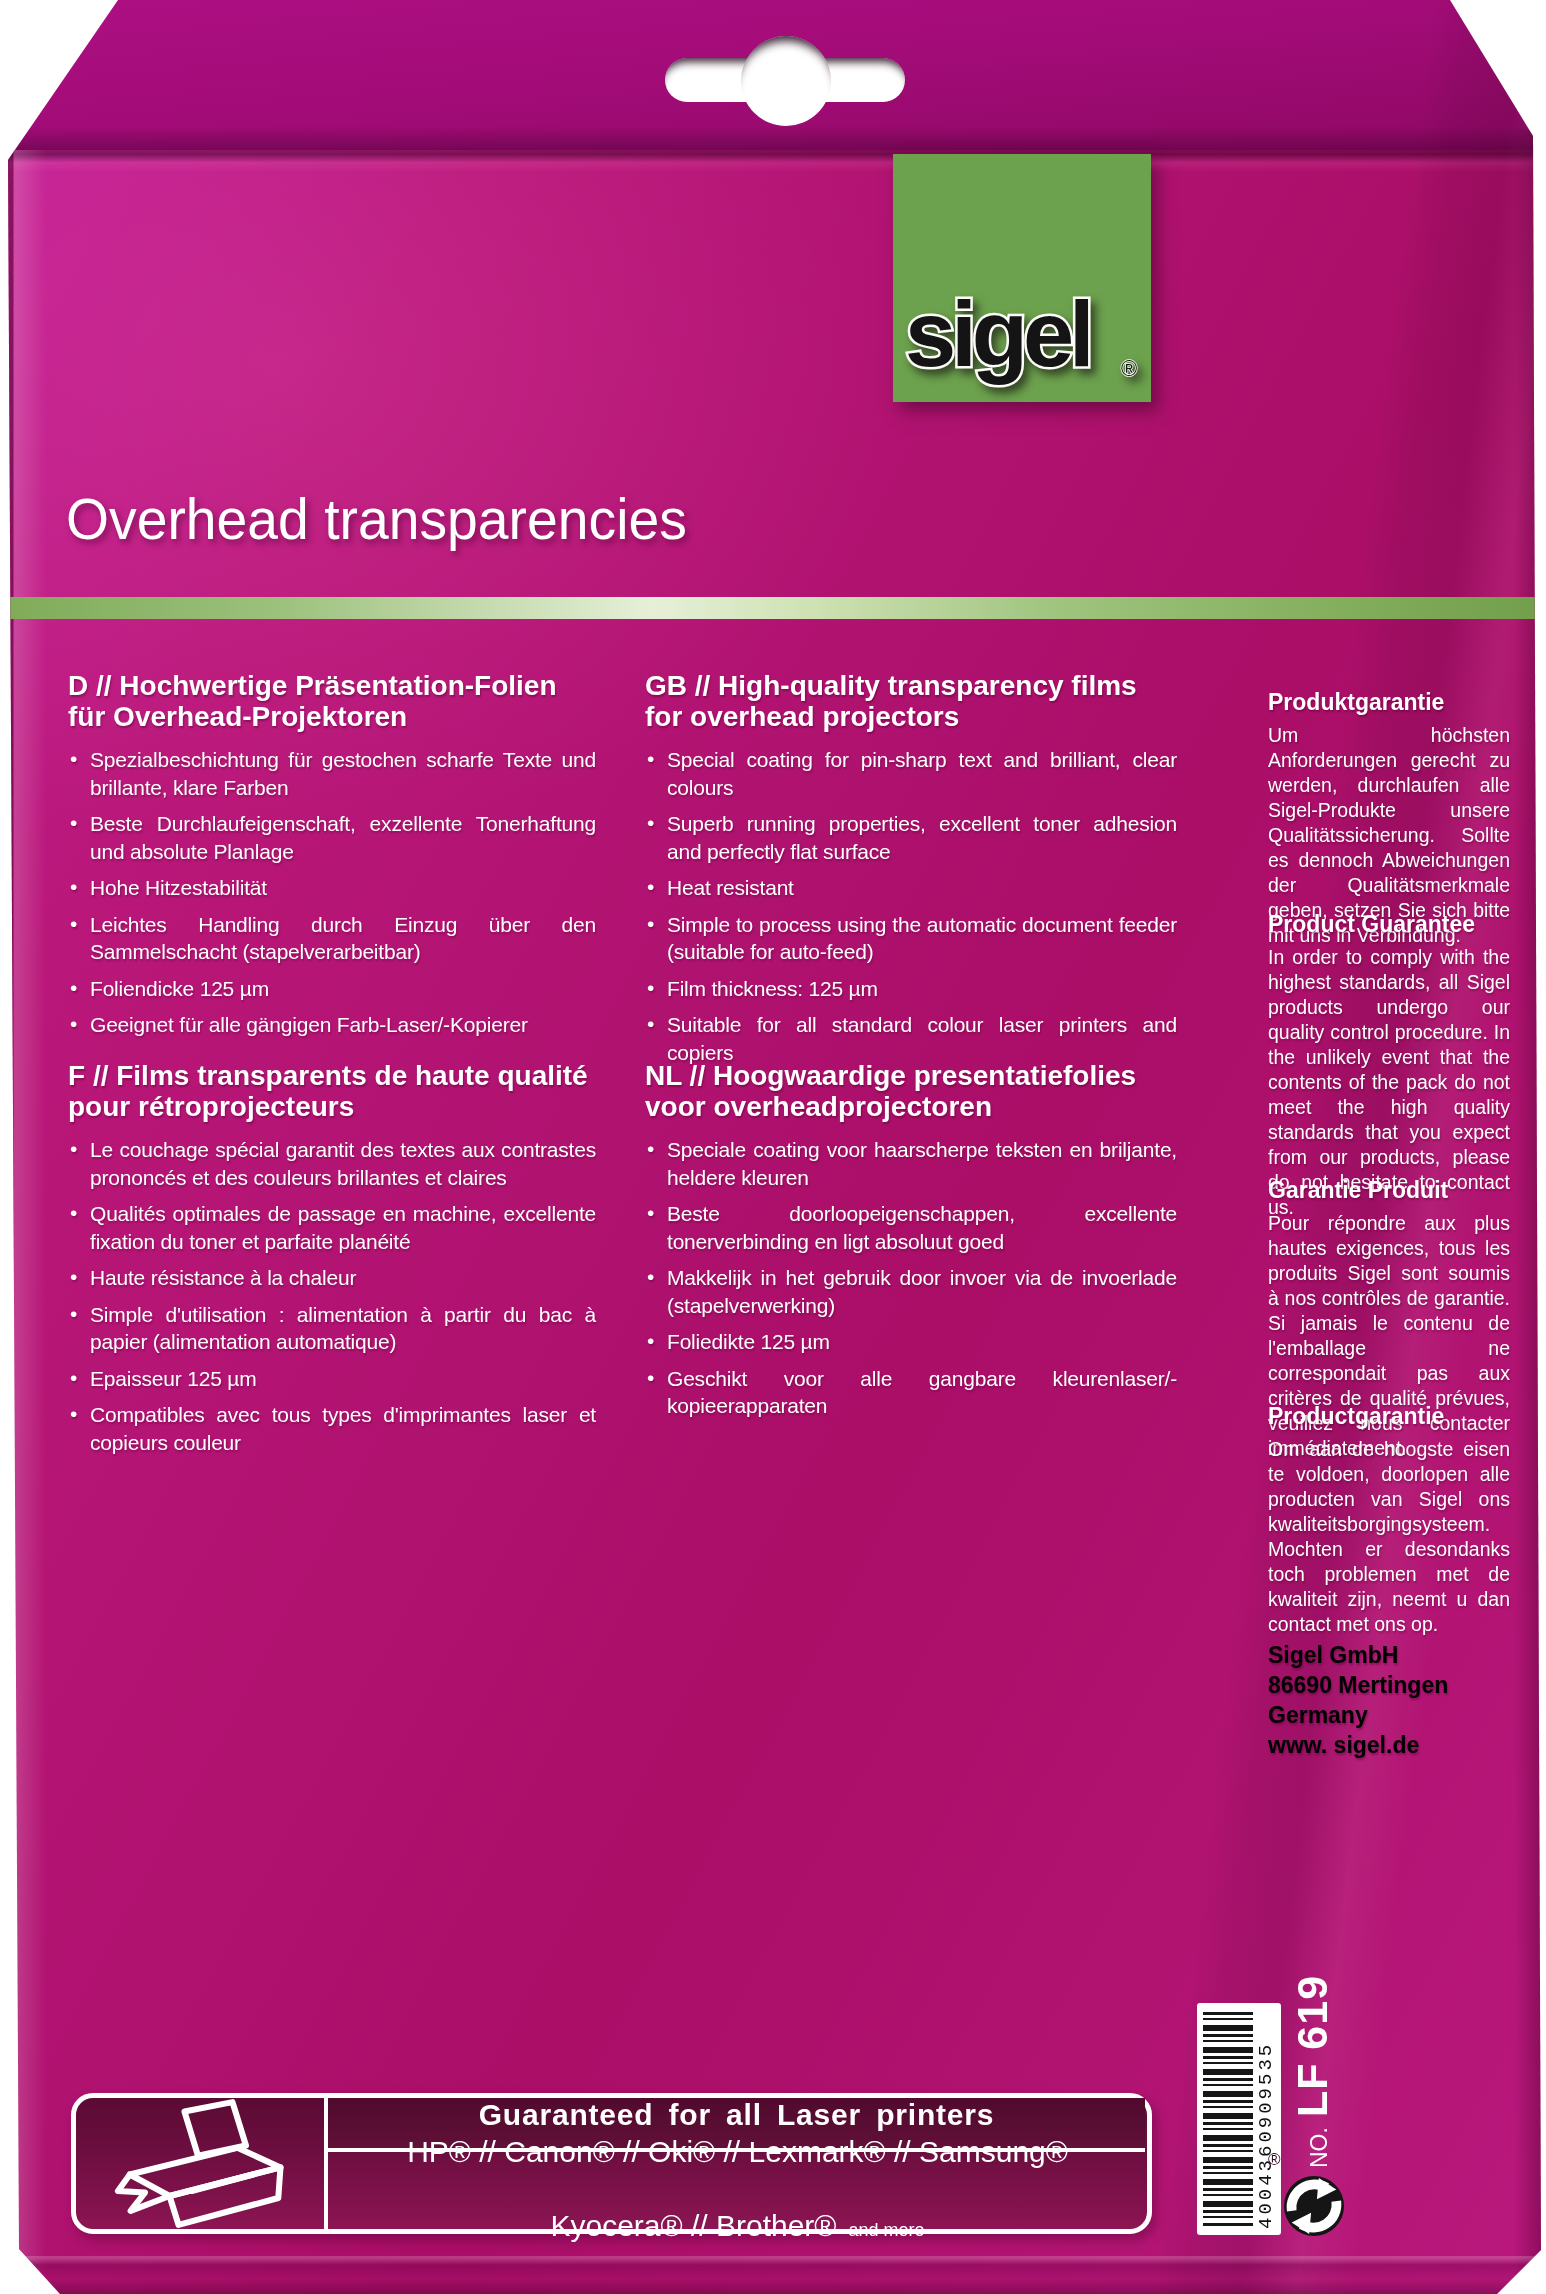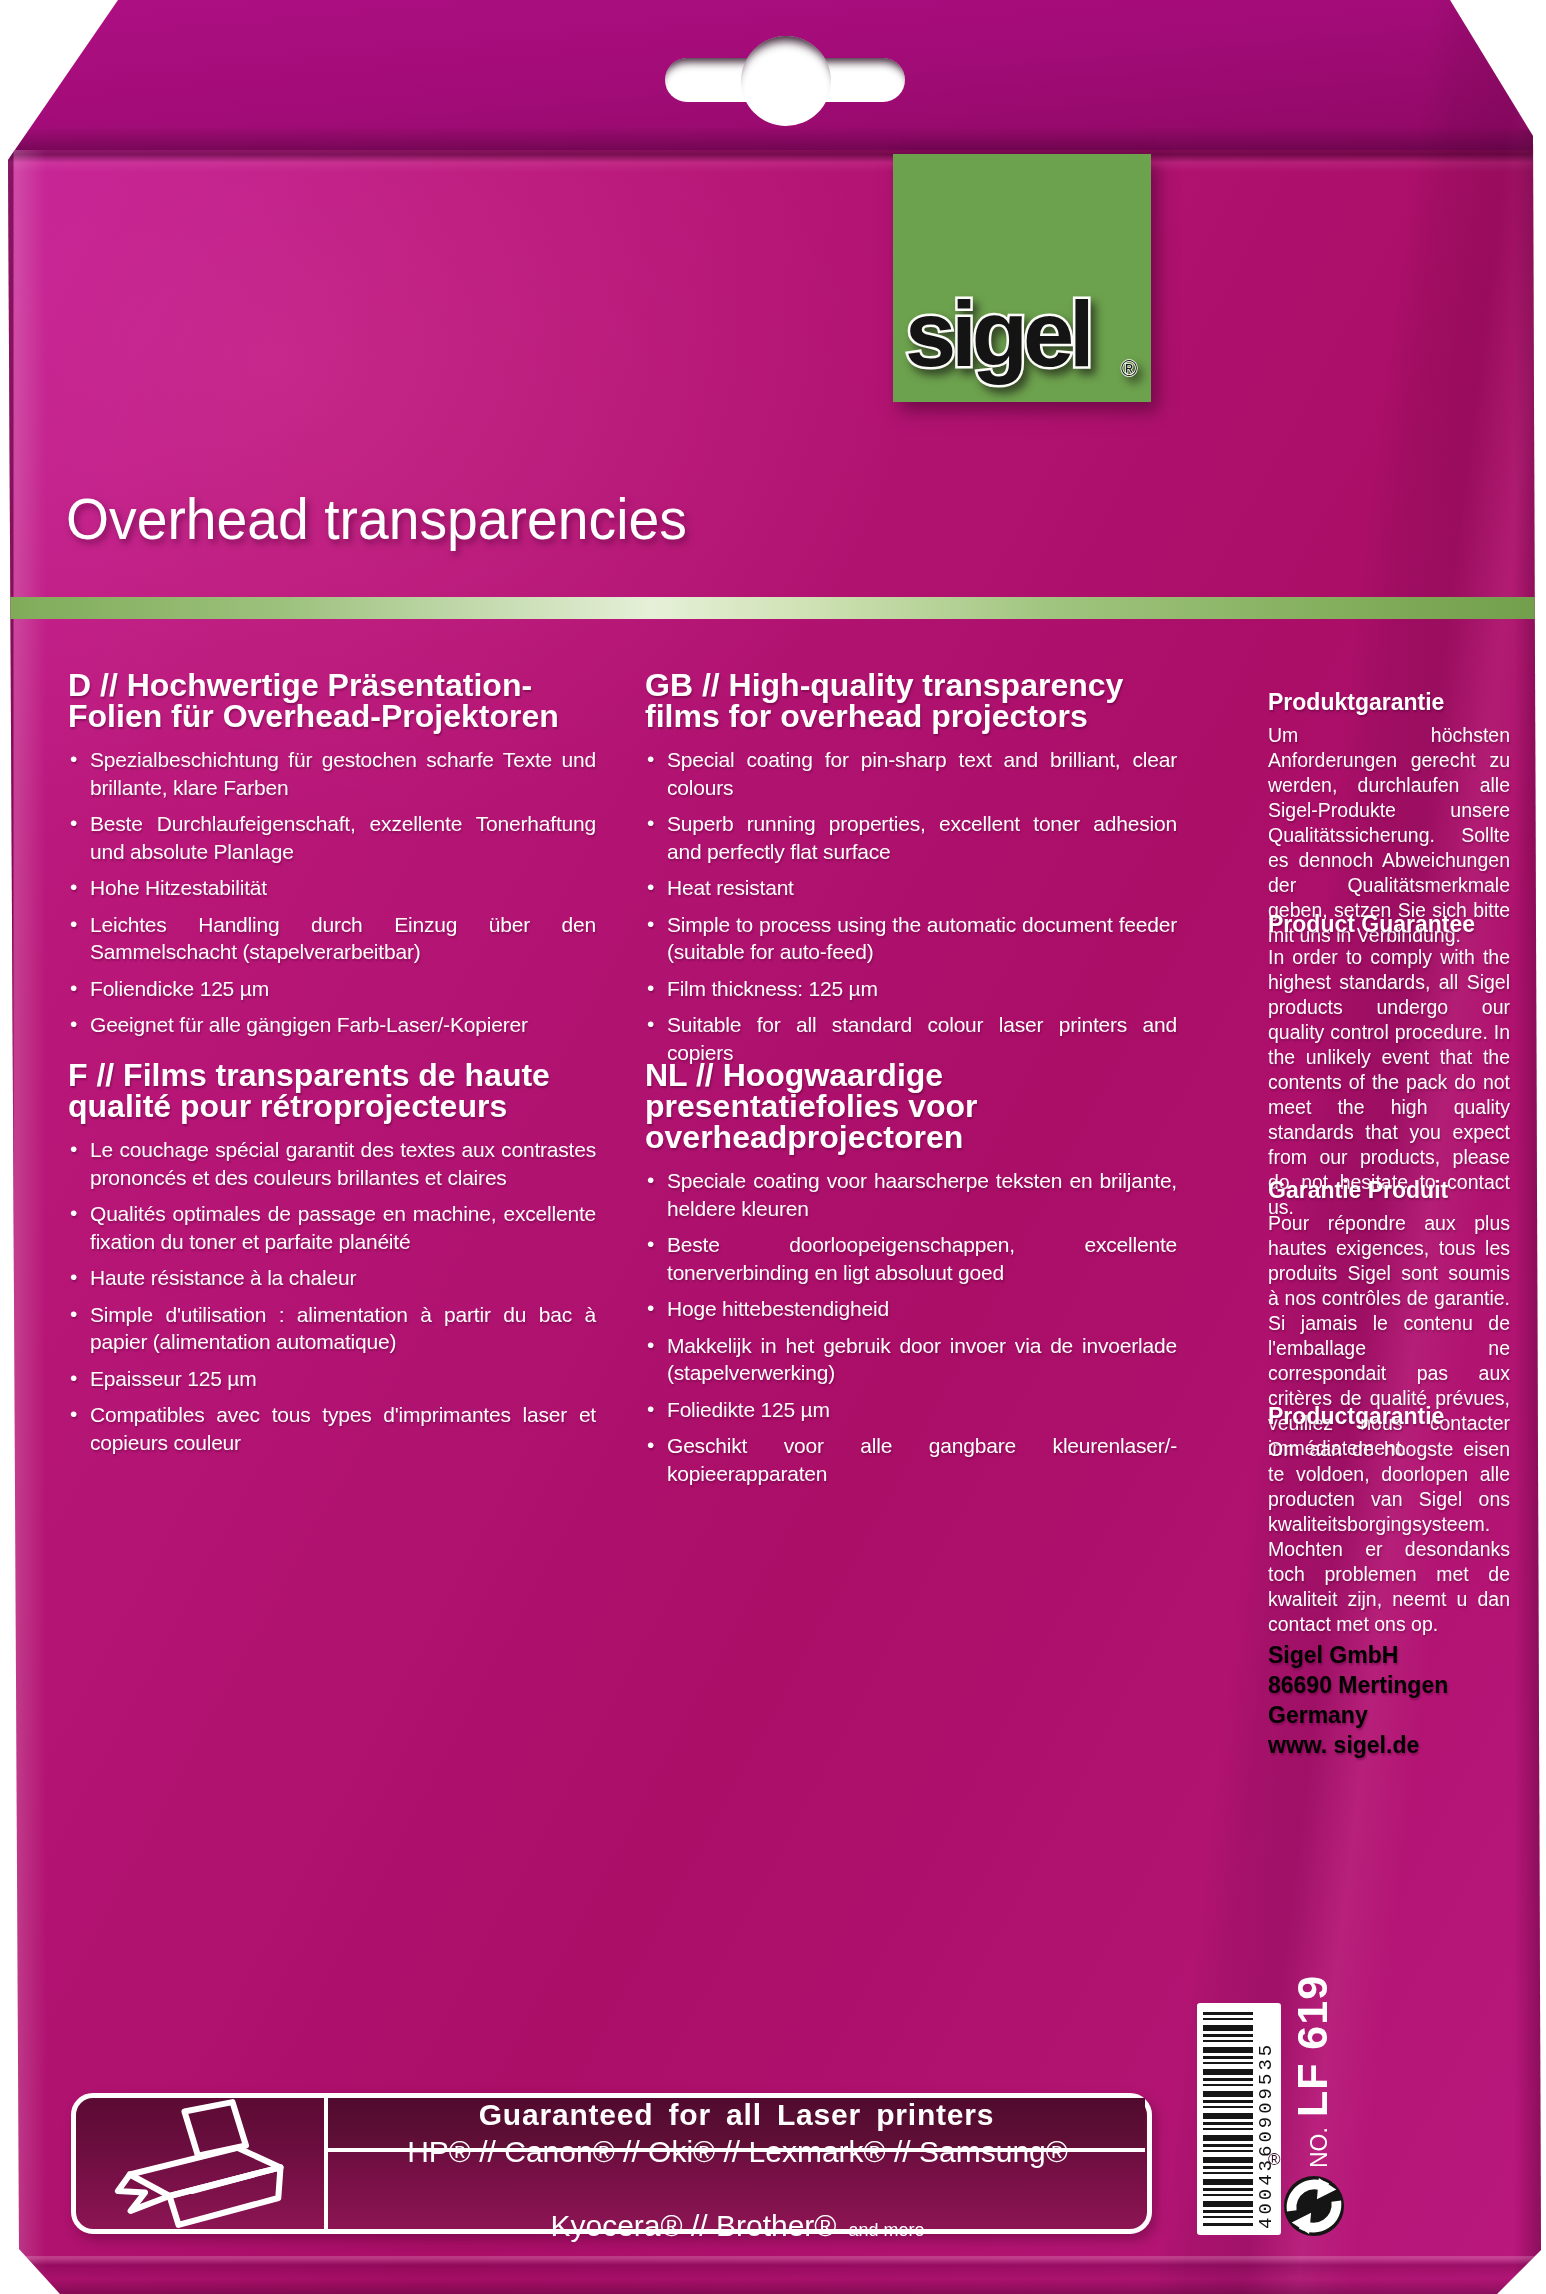--- a/index.html
+++ b/index.html
@@ -38,21 +38,21 @@
     letter-spacing:0px;transform:scaleX(.97);transform-origin:left top;
     text-shadow:3px 4px 6px rgba(80,0,55,.55);white-space:nowrap;}
   .green-bar{position:absolute;left:0;right:0;top:597px;height:22px;
     background:linear-gradient(90deg,#7fab58 0%,#9cc17c 18%,#e6f0d8 42%,#cfe2b4 52%,#9fc47e 68%,#85b05e 85%,#719e4a 100%);}
   
   .col{position:absolute;color:#ffffff;}
   .col-d{left:68px;top:670px;width:528px;}
   .col-gb{left:645px;top:670px;width:532px;}
   .col-f{left:68px;top:1060px;width:528px;}
   .col-nl{left:645px;top:1060px;width:532px;}
-  .col h3{margin:0 0 14px 0;font-size:32px;line-height:31px;font-weight:bold;
+  .col h3{margin:0 0 14px 0;font-size:28px;line-height:31px;font-weight:bold;
     text-shadow:1px 2px 2px rgba(80,0,50,.45);}
   .bullet{position:relative;padding-left:22px;margin-bottom:9px;text-align:justify;
     font-size:21px;line-height:27.5px;letter-spacing:-0.2px;text-shadow:1px 2px 2px rgba(80,0,50,.4);}
   .bullet .dot{position:absolute;left:2px;top:-1px;}
   .bullet .dot::before{content:"\2022";}
   
   .sb{position:absolute;left:1268px;width:242px;color:#fff;}
   .sb h4{margin:0 0 7px 0;font-size:23px;line-height:28px;font-weight:bold;
     text-shadow:1px 2px 2px rgba(80,0,50,.45);}
   .sb p{margin:0;font-size:19.5px;line-height:25px;text-align:justify;
@@ -146,21 +146,20 @@
       <div class="bullet"><span class="dot"></span><span>Haute résistance à la chaleur</span></div>
       <div class="bullet"><span class="dot"></span><span>Simple d'utilisation : alimentation à partir du bac à papier (alimentation automatique)</span></div>
       <div class="bullet"><span class="dot"></span><span>Epaisseur 125 µm</span></div>
       <div class="bullet"><span class="dot"></span><span>Compatibles avec tous types d'imprimantes laser et copieurs couleur</span></div>
     </div>
 
     <div class="col col-nl">
       <h3>NL // Hoogwaardige presentatiefolies voor overheadprojectoren</h3>
       <div class="bullet"><span class="dot"></span><span>Speciale coating voor haarscherpe teksten en briljante, heldere kleuren</span></div>
       <div class="bullet"><span class="dot"></span><span>Beste doorloopeigenschappen, excellente tonerverbinding en ligt absoluut goed</span></div>
-      <div class="bullet"><span class="dot"></span><span>Hoge hittebestendigheid</span></div>
       <div class="bullet"><span class="dot"></span><span>Makkelijk in het gebruik door invoer via de invoerlade (stapelverwerking)</span></div>
       <div class="bullet"><span class="dot"></span><span>Foliedikte 125 µm</span></div>
       <div class="bullet"><span class="dot"></span><span>Geschikt voor alle gangbare kleurenlaser/-kopieerapparaten</span></div>
     </div>
 
     <div class="sb sb-1">
       <h4>Produktgarantie</h4>
       <p>Um höchsten Anforderungen gerecht zu werden, durchlaufen alle Sigel-Produkte unsere Qualitätssicherung. Sollte es dennoch Abweichungen der Qualitätsmerkmale geben, setzen Sie sich bitte mit uns in Verbindung.</p>
     </div>
     <div class="sb sb-2">

